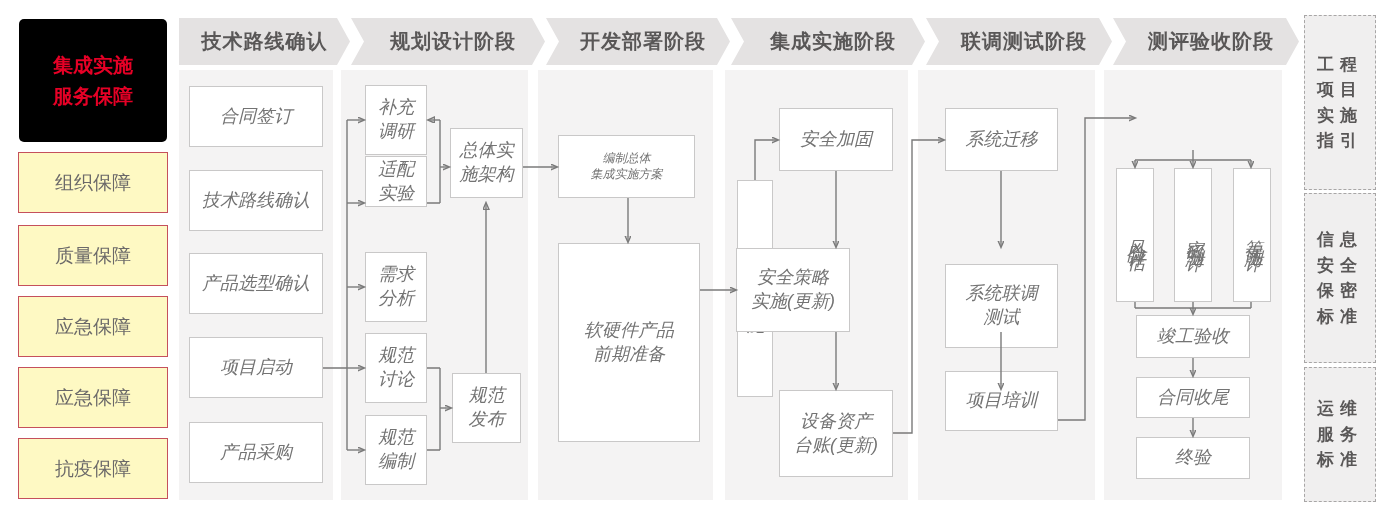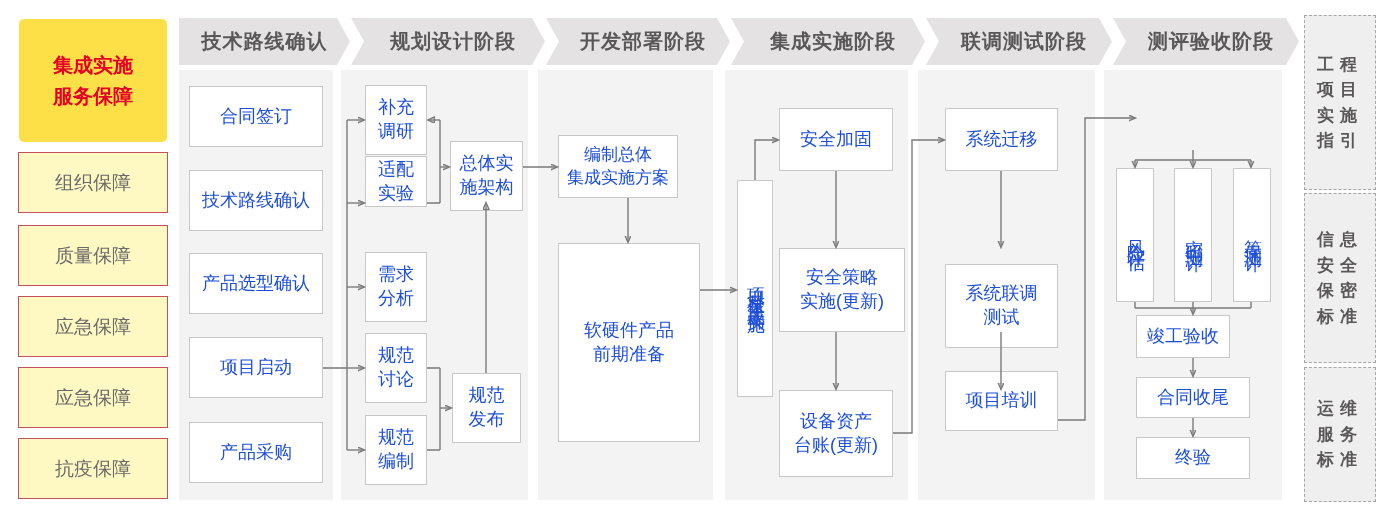--- a/index.html
+++ b/index.html
@@ -1,37 +1,37 @@
 <!DOCTYPE html>
 <html><head>
 <meta charset="utf-8">
 <style>
   html,body{margin:0;padding:0;background:#ffffff;}
   .canvas{position:relative;width:1391px;height:515px;background:#fff;
           font-family:"Liberation Sans",sans-serif;overflow:hidden;}
   
   .title-box{position:absolute;left:19px;top:19px;width:148px;height:123px;
-             background:#fde047;border-radius:5px;color:#e60026;font-weight:bold;
+             background:#000000;border-radius:5px;color:#e60026;font-weight:bold;
              font-size:20px;line-height:1.55;display:flex;align-items:center;justify-content:center;
              text-align:center;white-space:pre-line;}
   .guard{position:absolute;left:18px;width:150px;height:61px;background:#fef9c3;
          border:1.5px solid #c5505c;box-sizing:border-box;color:#6b6969;font-size:19px;
          display:flex;align-items:center;justify-content:center;}
   
   .panel{position:absolute;top:70px;height:430px;background:#f4f3f3;}
   .band{position:absolute;top:18px;height:47px;background:#e4e2e2;color:#595757;
         font-weight:bold;font-size:20px;letter-spacing:1px;display:flex;align-items:center;
         justify-content:center;box-sizing:border-box;}
   .band-first{clip-path:polygon(0 0,calc(100% - 13px) 0,100% 50%,calc(100% - 13px) 100%,0 100%);}
   .band-notch{clip-path:polygon(0 0,calc(100% - 13px) 0,100% 50%,calc(100% - 13px) 100%,0 100%,13px 50%);
               padding-left:10px;}
   
   .node{position:absolute;background:#fff;border:1px solid #c9c8c8;box-sizing:border-box;
-        color:#1d4ed8;font-size:18px;line-height:1.32;display:flex;align-items:center;
-        justify-content:center;text-align:center;white-space:pre-line;padding:2px;}
+        color:#737373;font-size:18px;line-height:1.32;display:flex;align-items:center;
+        justify-content:center;text-align:center;white-space:pre-line;padding:2px;font-style:italic;}
   .vnode{writing-mode:vertical-rl;letter-spacing:5px;}
   
   .ref-box{position:absolute;left:1304px;width:72px;background:#f0efef;
            border:1.5px dashed #a8a6a6;box-sizing:border-box;color:#595757;font-weight:bold;
            font-size:17px;line-height:1.5;letter-spacing:6px;display:flex;align-items:center;
            justify-content:center;text-align:center;white-space:pre-line;}
   
   .wires{position:absolute;left:0;top:0;pointer-events:none;}
   .wires path{stroke:#7a7a7a;stroke-width:1.4;fill:none;}
 </style>
@@ -71,46 +71,46 @@
   <div class="node" style="left:365px;top:85px;width:62px;height:70px">补充
 调研</div>
   <div class="node" style="left:365px;top:156px;width:62px;height:51px">适配
 实验</div>
   <div class="node" style="left:365px;top:252px;width:62px;height:70px">需求
 分析</div>
   <div class="node" style="left:365px;top:333px;width:62px;height:70px">规范
 讨论</div>
   <div class="node" style="left:365px;top:415px;width:62px;height:70px">规范
 编制</div>
-  <div class="node" style="left:450px;top:141px;width:73px;height:70px">总体实
+  <div class="node" style="left:450px;top:128px;width:73px;height:70px">总体实
 施架构</div>
   <div class="node" style="left:452px;top:373px;width:69px;height:70px">规范
 发布</div>
 
-  <div class="node" style="left:558px;top:135px;width:120px;height:63px;font-size:17px">编制总体
+  <div class="node" style="left:558px;top:135px;width:137px;height:63px;font-size:12px">编制总体
 集成实施方案</div>
   <div class="node" style="left:558px;top:243px;width:142px;height:199px">软硬件产品
 前期准备</div>
 
   <div class="node vnode" style="left:737px;top:180px;width:36px;height:217px;letter-spacing:4px">项目整体集成实施</div>
   <div class="node" style="left:779px;top:108px;width:114px;height:63px">安全加固</div>
-  <div class="node" style="left:779px;top:248px;width:126px;height:84px">安全策略
+  <div class="node" style="left:736px;top:248px;width:114px;height:84px">安全策略
 实施(更新)</div>
   <div class="node" style="left:779px;top:390px;width:114px;height:87px">设备资产
 台账(更新)</div>
 
   <div class="node" style="left:945px;top:108px;width:113px;height:63px">系统迁移</div>
   <div class="node" style="left:945px;top:264px;width:113px;height:84px">系统联调
 测试</div>
   <div class="node" style="left:945px;top:371px;width:113px;height:60px">项目培训</div>
 
   <div class="node vnode" style="left:1116px;top:168px;width:38px;height:134px">风险评估</div>
   <div class="node vnode" style="left:1174px;top:168px;width:38px;height:134px">密码测评</div>
   <div class="node vnode" style="left:1233px;top:168px;width:38px;height:134px">等保测评</div>
-  <div class="node" style="left:1136px;top:315px;width:94px;height:43px">竣工验收</div>
+  <div class="node" style="left:1136px;top:315px;width:114px;height:43px">竣工验收</div>
   <div class="node" style="left:1136px;top:377px;width:114px;height:41px">合同收尾</div>
   <div class="node" style="left:1136px;top:437px;width:114px;height:42px">终验</div>
 
   <div class="ref-box" style="top:15px;height:175px">工程
 项目
 实施
 指引</div>
   <div class="ref-box" style="top:193px;height:170px">信息
 安全
 保密

